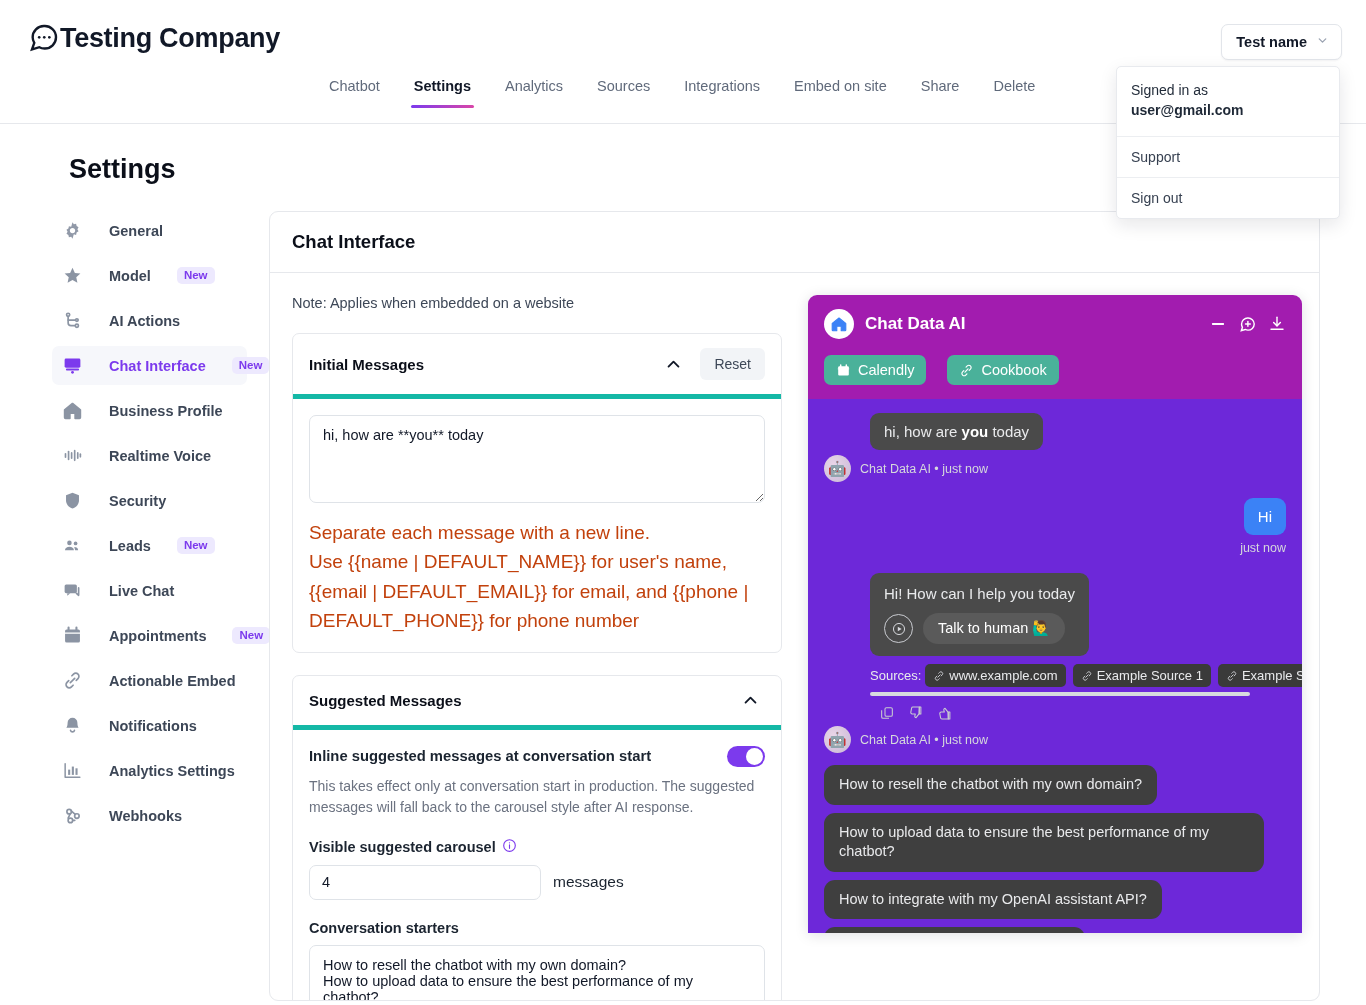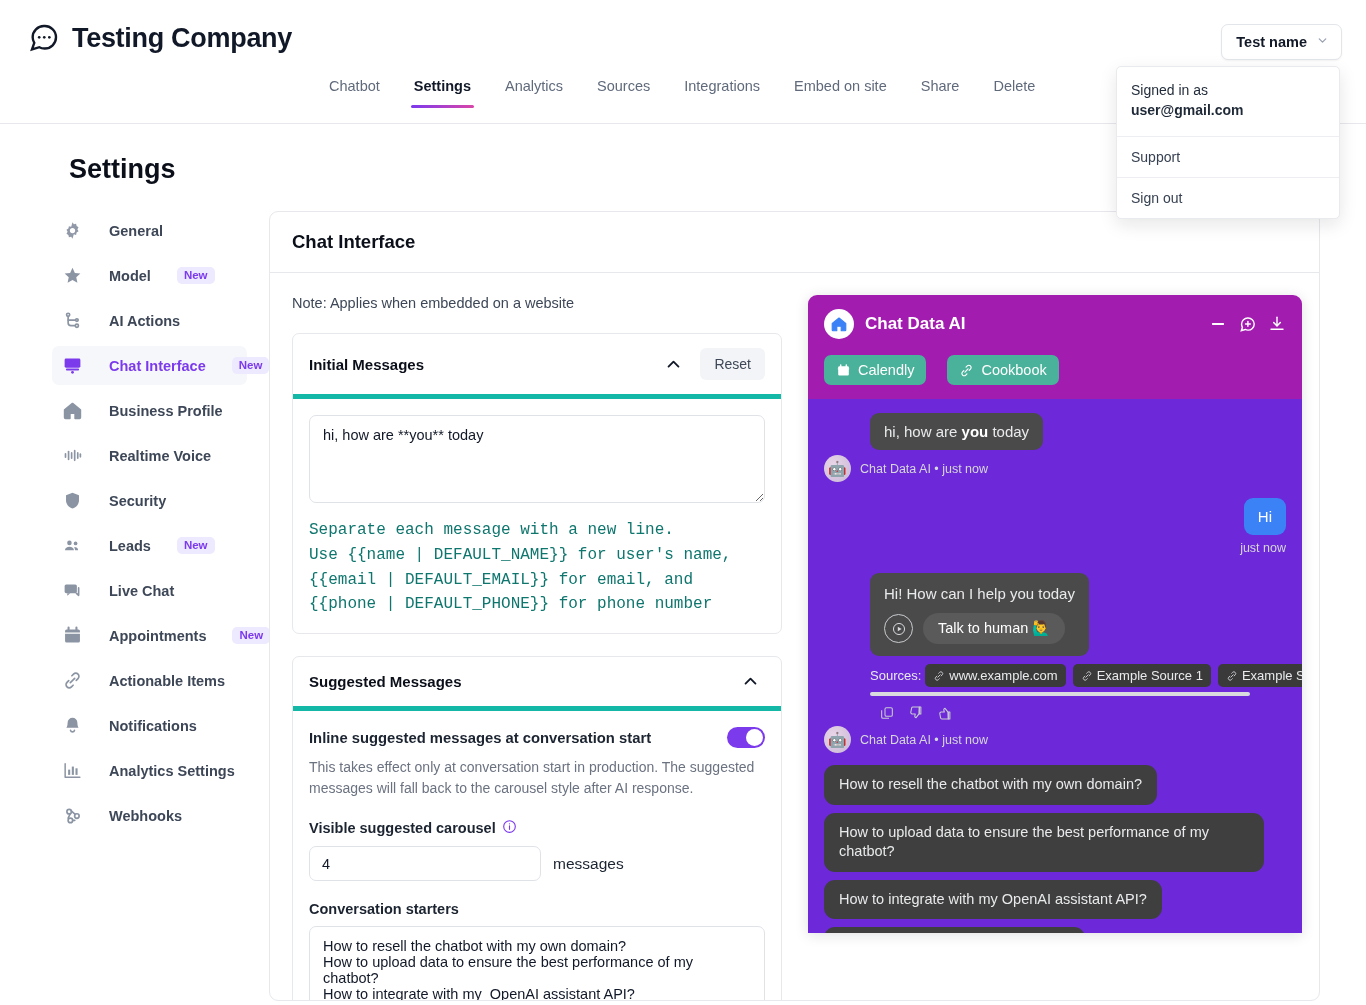--- a/index.html
+++ b/index.html
@@ -8,21 +8,21 @@
     background: #ffffff;
     font-family: "Liberation Sans", sans-serif;
     color: #1f2937;
     overflow: hidden;
   }
 
   
   .topbar { position: relative; height: 78px; }
   .brand {
     position: absolute; left: 28px; top: 22px;
-    display: flex; align-items: center; gap: 12px;
+    display: flex; align-items: center; 
   }
   .brand-title { font-size: 27px; font-weight: 700; letter-spacing: -0.3px; color: #111827; }
   .brand-icon { width: 32px; height: 32px; display: block; }
 
   .acct-btn {
     position: absolute; right: 24px; top: 24px;
     display: flex; align-items: center; gap: 9px;
     background: #fff; border: 1px solid #e2e5ea; border-radius: 7px;
     padding: 8px 12px 8px 14px; cursor: pointer;
     box-shadow: 0 1px 2px rgba(16,24,40,.05);
@@ -110,21 +110,21 @@
     font-family: inherit; margin-left: 12px;
   }
   .panel-body { padding: 16px; }
 
   textarea.ta {
     width: 100%; border: 1px solid #dfe3e8; border-radius: 7px;
     padding: 11px 13px; font-size: 14.5px; color: #111827;
     font-family: inherit; resize: vertical; outline: none; background: #fff;
   }
   #initial-ta { height: 88px; }
-  .helper { font-size: 16px; color: #0f766e; line-height: 1.55; margin-top: 11px; font-family: Liberation Mono, monospace; }
+  .helper { font-size: 19px; color: #c2410c; line-height: 1.55; margin-top: 11px; }
 
   .row-toggle { display: flex; align-items: center; }
   .row-toggle .t { font-size: 14.8px; font-weight: 700; color: #1b2430; flex: 1; }
   .switch {
     width: 38px; height: 21px; border-radius: 11px; background: #7c3aed;
     position: relative; cursor: pointer; flex: none;
   }
   .switch .knob {
     position: absolute; right: 2px; top: 2px;
     width: 17px; height: 17px; border-radius: 50%; background: #fff;
@@ -367,21 +367,21 @@
             </svg></span>
           <span class="side-label">Appointments</span>
           <span class="badge-new">New</span>
         </div>
         <div class="side-item">
           <span class="side-ico"><svg viewBox="0 0 24 24" width="21" height="21" fill="none" stroke="currentColor" stroke-width="1.9" stroke-linecap="round" stroke-linejoin="round">
               <path d="M9.5 14.5 14.5 9.5"></path>
               <path d="M11.3 6.6l1.9-1.9a3.6 3.6 0 0 1 5.1 5.1l-2 2"></path>
               <path d="M12.7 17.4l-1.9 1.9a3.6 3.6 0 0 1-5.1-5.1l2-2"></path>
             </svg></span>
-          <span class="side-label">Actionable Items</span>
+          <span class="side-label">Actionable Embed</span>
         </div>
         <div class="side-item">
           <span class="side-ico"><svg viewBox="0 0 24 24" width="21" height="21" fill="none" stroke="currentColor" stroke-width="1.9" stroke-linecap="round" stroke-linejoin="round">
               <path d="M12 3.2a5.6 5.6 0 0 0-5.6 5.6c0 4.4-1.5 5.8-1.5 5.8h14.2s-1.5-1.4-1.5-5.8A5.6 5.6 0 0 0 12 3.2z" fill="currentColor" stroke="none"></path>
               <path d="M9.8 17.6a2.3 2.3 0 0 0 4.4 0"></path>
             </svg></span>
           <span class="side-label">Notifications</span>
         </div>
         <div class="side-item">
           <span class="side-ico"><svg viewBox="0 0 24 24" width="21" height="21" fill="none" stroke="currentColor" stroke-width="1.9" stroke-linecap="round" stroke-linejoin="round">

